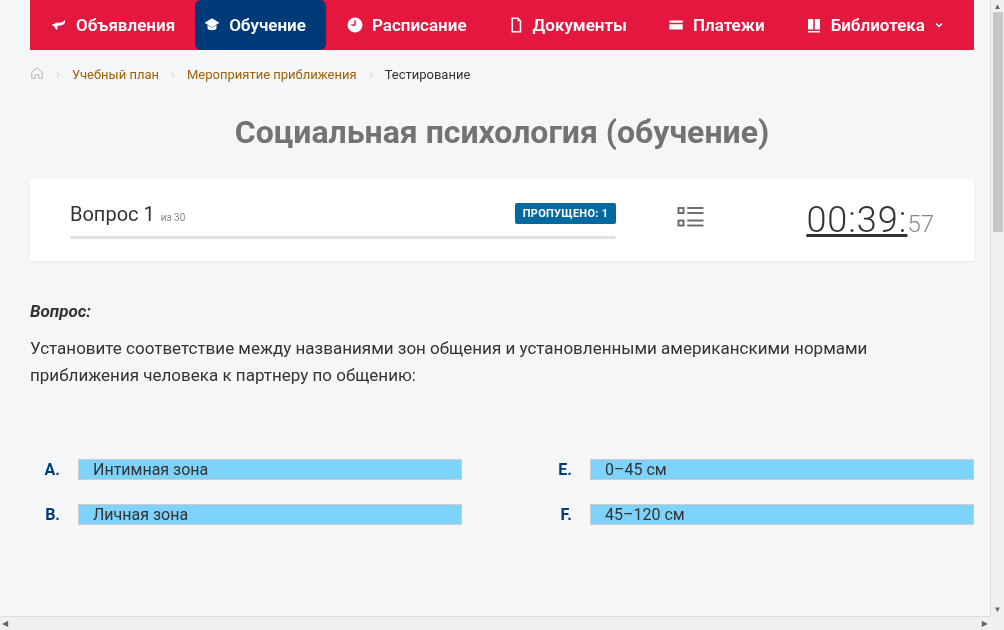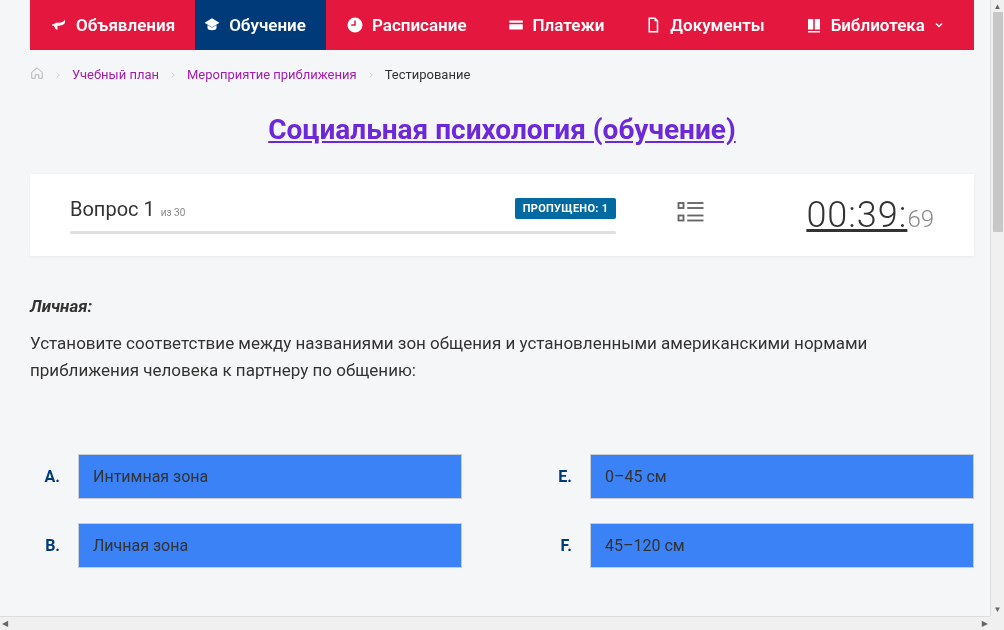--- a/index.html
+++ b/index.html
@@ -27,20 +27,21 @@
     .topnav-item {
       display: flex;
       align-items: center;
       padding: 0 20px;
       color: #fff;
       font-size: 17px;
       font-weight: 600;
       cursor: pointer;
       gap: 8px;
       white-space: nowrap;
+      border-radius: 6px;
     }
     .topnav-item.active {
       background: #003a78;
       padding-left: 8px;
     }
     .topnav-item svg {
       width: 18px;
       height: 18px;
       fill: #fff;
       flex-shrink: 0;
@@ -65,33 +66,32 @@
       stroke-width: 1.5;
     }
     .breadcrumb-sep svg {
       width: 8px;
       height: 8px;
       fill: none;
       stroke: #bbb;
       stroke-width: 2;
     }
     .breadcrumb-link {
-      color: #a21caf;
+      color: #a16207;
       cursor: pointer;
     }
     .breadcrumb-current {
       color: #333;
     }
     .page-title {
       text-align: center;
-      color: #6d28d9;
-      font-size: 28px;
+      color: #737373;
+      font-size: 32px;
       font-weight: 700;
       margin: 14px 0 28px 0;
-      text-decoration: underline;
     }
     .status-card {
       background: #fff;
       display: flex;
       align-items: center;
       padding: 20px 40px;
       gap: 30px;
       box-shadow: 0 1px 3px rgba(0,0,0,0.06);
     }
     .status-left {
@@ -198,22 +198,22 @@
     .match-letter {
       width: 30px;
       text-align: right;
       font-weight: 700;
       color: #003a78;
       font-size: 16px;
     }
     .match-box {
       flex: 1;
       border: 1px solid #ccc;
-      background: #3b82f6;
-      padding: 12px 14px;
+      background: #7dd3fc;
+      padding: 0 14px;
       font-size: 16px;
       color: #333;
     }
     .scrollbars {
       position: fixed;
     }
     .hscroll {
       bottom: 0;
       left: 0;
       right: 14px;
@@ -278,29 +278,29 @@
       <span>Обучение</span>
     </div>
     <div class="topnav-item">
       <svg viewBox="0 0 24 24">
           <path d="M12 2a10 10 0 100 20 10 10 0 000-20zm1 11H7v-2h4V6h2v7z"></path>
         </svg>
       <span>Расписание</span>
     </div>
     <div class="topnav-item">
       <svg viewBox="0 0 24 24">
+          <path d="M6 2h9l4 4v16H6V2zm2 2v16h9V7h-3V4H8z"></path>
+        </svg>
+      <span>Документы</span>
+    </div>
+    <div class="topnav-item">
+      <svg viewBox="0 0 24 24">
           <path d="M3 6h18v3H3V6zm0 5h18v7H3v-7z"></path>
         </svg>
       <span>Платежи</span>
-    </div>
-    <div class="topnav-item">
-      <svg viewBox="0 0 24 24">
-          <path d="M6 2h9l4 4v16H6V2zm2 2v16h9V7h-3V4H8z"></path>
-        </svg>
-      <span>Документы</span>
     </div>
     <div class="topnav-item">
       <svg viewBox="0 0 24 24">
           <path d="M4 4h7v14H4V4zm9 0h7v14h-7V4zM4 20h16v2H4v-2z"></path>
         </svg>
       <span>Библиотека</span>
       <svg class="chevron-down" viewBox="0 0 24 24">
           <path d="M6 9l6 6 6-6" stroke="#fff" stroke-width="3" fill="none"></path>
         </svg>
     </div>
@@ -350,27 +350,27 @@
         <rect x="2" y="4" width="4" height="4"></rect>
         <line x1="9" y1="4" x2="22" y2="4"></line>
         <line x1="9" y1="8" x2="22" y2="8"></line>
         <rect x="2" y="14" width="4" height="4"></rect>
         <line x1="9" y1="14" x2="22" y2="14"></line>
         <line x1="9" y1="18" x2="22" y2="18"></line>
       </svg>
     </div>
     <div class="timer">
       <span class="timer-main">00:39:</span>
-        <span class="timer-sec">69</span>
+        <span class="timer-sec">57</span>
     </div>
   </div>
 
   <div class="content">
     <div>
-      <span class="question-label">Личная:</span>
+      <span class="question-label">Вопрос:</span>
     </div>
     <div class="question-text">Установите соответствие между названиями зон общения и установленными американскими нормами приближения человека к партнеру по общению:</div>
 
 
     <div class="matching-grid">
       <div class="match-cell">
         <div class="match-letter">A.</div>
         <div class="match-box">Интимная зона</div>
       </div>
       <div class="match-cell">

